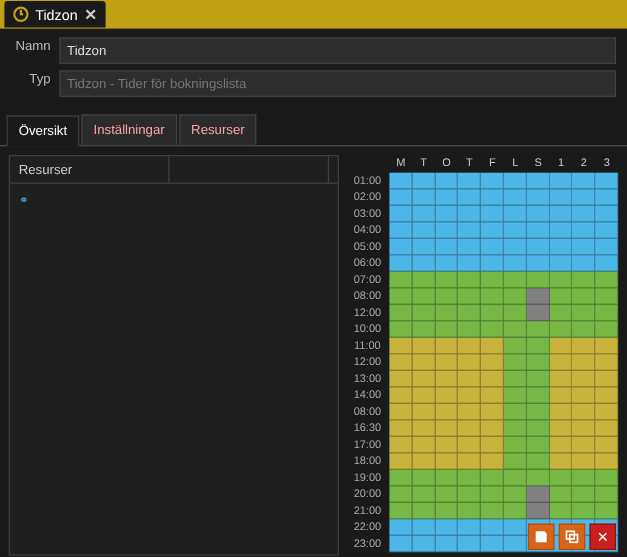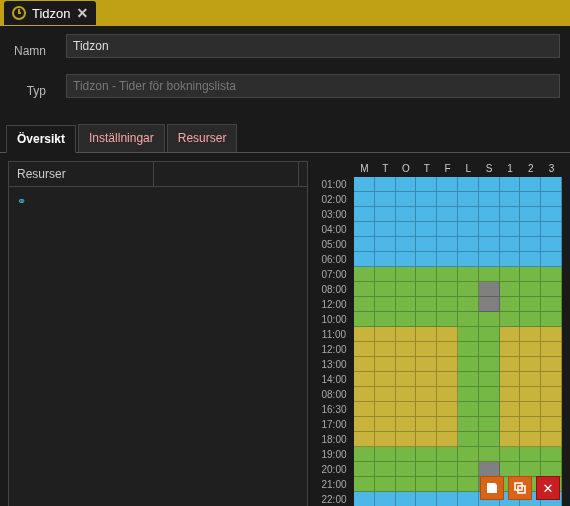--- a/index.html
+++ b/index.html
@@ -5,27 +5,27 @@
 *{box-sizing:border-box;margin:0;padding:0;font-family:Arial,sans-serif}
 body{background:#1a1a1a;color:#ccc;width:570px;height:506px;overflow:hidden;font-size:12px}
 .tab-bar{background:#c0a014;height:26px;display:flex;align-items:center;padding:0 4px}
 .tab{background:#1a1a1a;color:#ccc;padding:4px 8px;display:flex;align-items:center;gap:6px;border-radius:3px 3px 0 0}
 .clock-icon{width:14px;height:14px;border:2px solid #c0a014;border-radius:50%;position:relative;display:inline-block}
 .clock-icon:before{content:"";position:absolute;left:4px;top:1px;width:2px;height:4px;background:#c0a014}
 .clock-icon:after{content:"";position:absolute;left:4px;top:4px;width:3px;height:2px;background:#c0a014}
 .tab-close{color:#ccc;font-size:14px;cursor:pointer;font-weight:bold}
 .tab-title{color:#fff;font-size:13px}
 .form-area{padding:8px 10px 4px}
-.form-row{display:flex;align-items:flex-end;margin-bottom:16px;gap:20px}
+.form-row{display:flex;align-items:flex-start;margin-bottom:6px;gap:8px}
 .form-label{width:36px;text-align:right;color:#bbb;font-size:12px}
 .form-input{flex:1;background:#2d2d2d;border:1px solid #444;color:#ddd;padding:4px 6px;font-size:12px}
 .form-input.readonly{color:#777}
 .nav-tabs{display:flex;border-bottom:1px solid #555;padding:0 6px;margin-top:6px}
 .nav-tab{padding:6px 10px;color:#fca5a5;font-size:12px;border:1px solid #444;border-bottom:none;background:#2a2a2a;margin-right:2px;cursor:pointer}
-.nav-tab.active{background:#1a1a1a;color:#fff;font-weight:bold;border-bottom:1px solid #1a1a1a;position:relative;top:1px}
+.nav-tab.active{background:#1a1a1a;color:#fff;font-weight:normal;border-bottom:1px solid #1a1a1a;position:relative;top:1px}
 .content{display:flex;padding:8px;gap:10px;height:380px}
 .left-panel{width:300px;border:1px solid #444;background:#1f1f1f;display:flex;flex-direction:column}
 .panel-header{display:flex;border-bottom:1px solid #444}
 .panel-header-cell{padding:5px 8px;color:#ccc;font-size:12px;border-right:1px solid #444;width:145px}
 .panel-body{flex:1;padding:4px 0;overflow:auto}
 .resource-row{padding:4px 8px;display:flex;align-items:center;gap:6px;font-size:12px;color:#ddd;cursor:pointer}
 .link-icon{color:#4aa8d8;font-size:11px}
 .sched{flex:1;display:flex}
 .hours-col{width:36px;display:flex;flex-direction:column;padding-top:16px}
 .hour-label{height:15px;font-size:10px;color:#aaa;text-align:center;padding-right:4px;line-height:15px}

